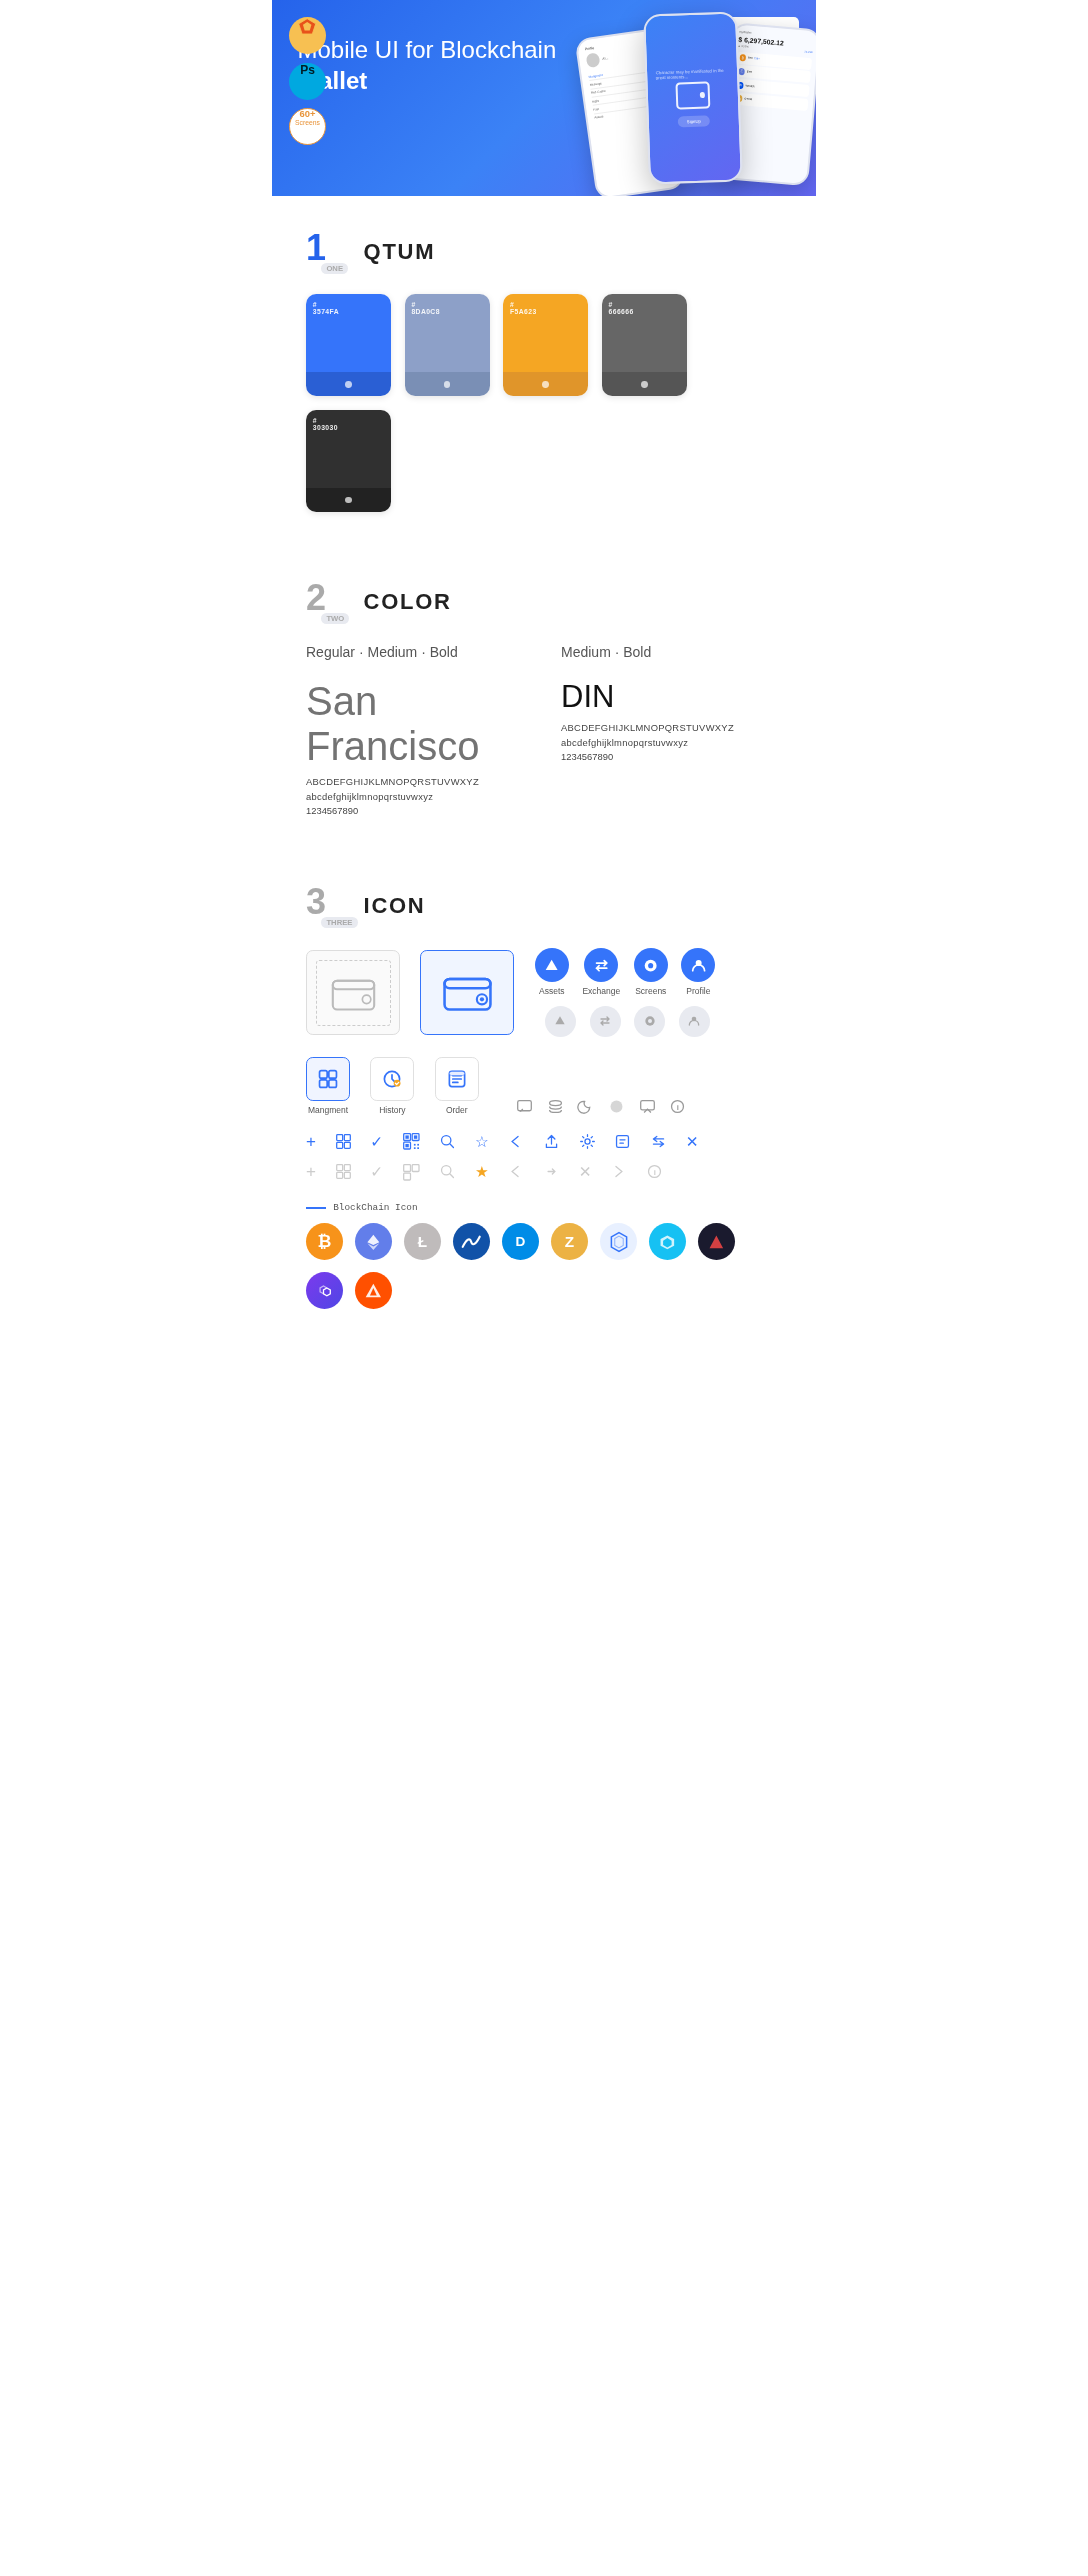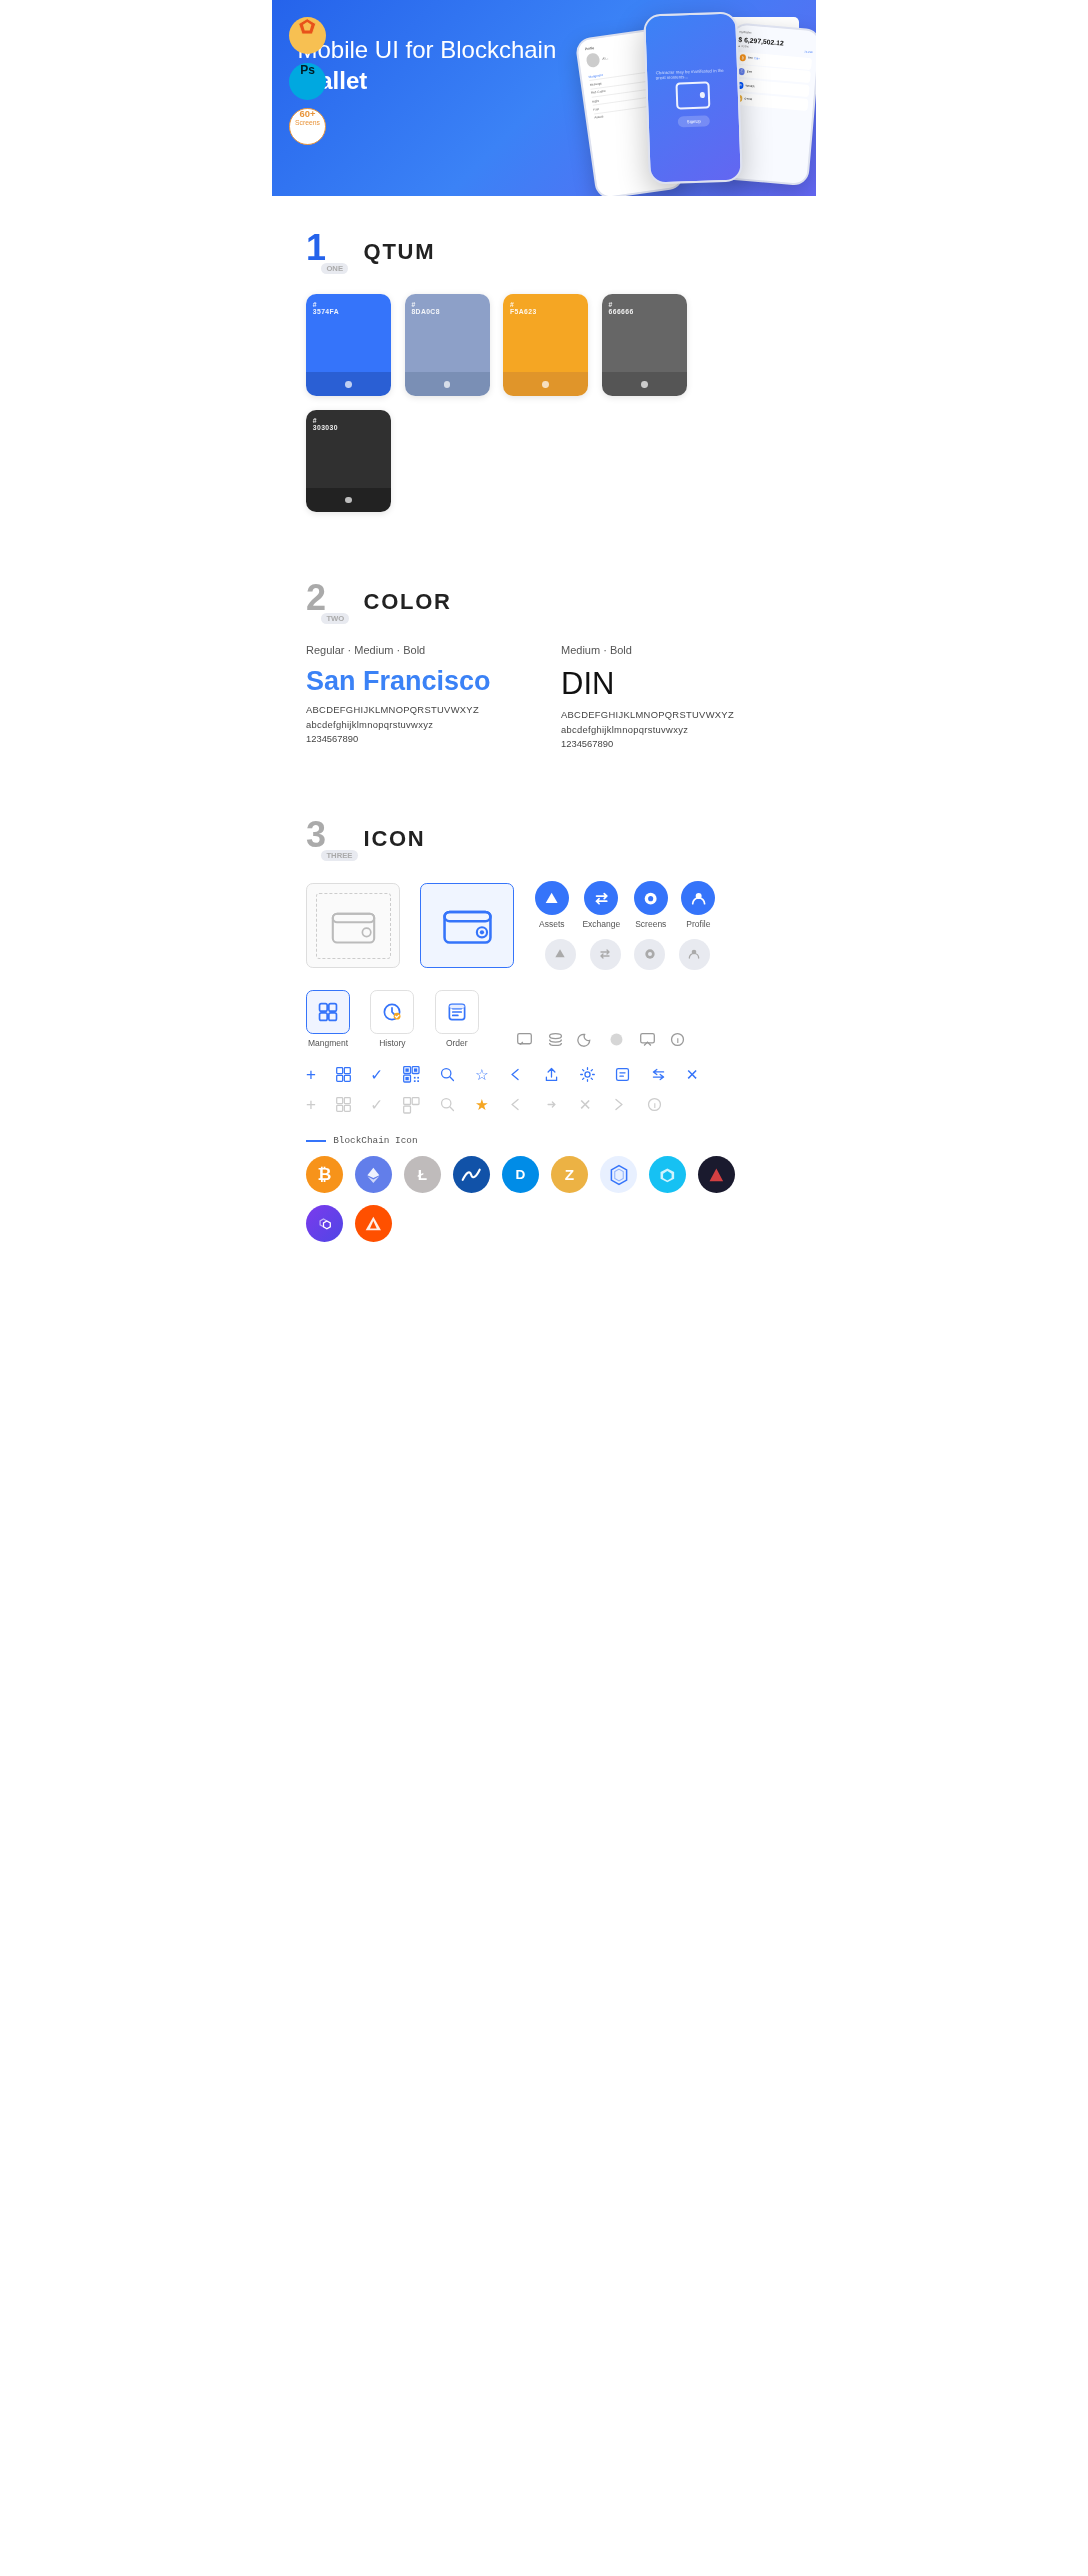--- a/index.html
+++ b/index.html
@@ -141,22 +141,22 @@
       background: rgba(255,255,255,0.7);
     }
 
     
     .fonts-row {
       display: flex;
       gap: 34px;
       margin-bottom: 34px;
     }
     .font-col { flex: 1; }
-    .font-style-label { font-size: 11px; color: #555; margin-bottom: 10px; }
-    .font-name-sf { font-size: 27px; font-weight: 700; color: #3b82f6; margin-bottom: 6.8px; }
+    .font-style-label { font-size: 14px; color: #555; margin-bottom: 19px; }
+    .font-name-sf { font-size: 40px; font-weight: 400; color: #737373; margin-bottom: 6.8px; }
     .font-name-din { font-size: 31px; font-weight: 400; color: #111; margin-bottom: 6.8px; font-variant-numeric: tabular-nums; }
     .font-chars { font-size: 9.4px; color: #444; margin-bottom: 3.4px; letter-spacing: 0.3px; }
     .font-nums { font-size: 9.4px; color: #444; }
 
     
     .icons-section { margin-bottom: 34px; }
     .nav-icon-item {
       display: flex;
       flex-direction: column;
       align-items: center;

